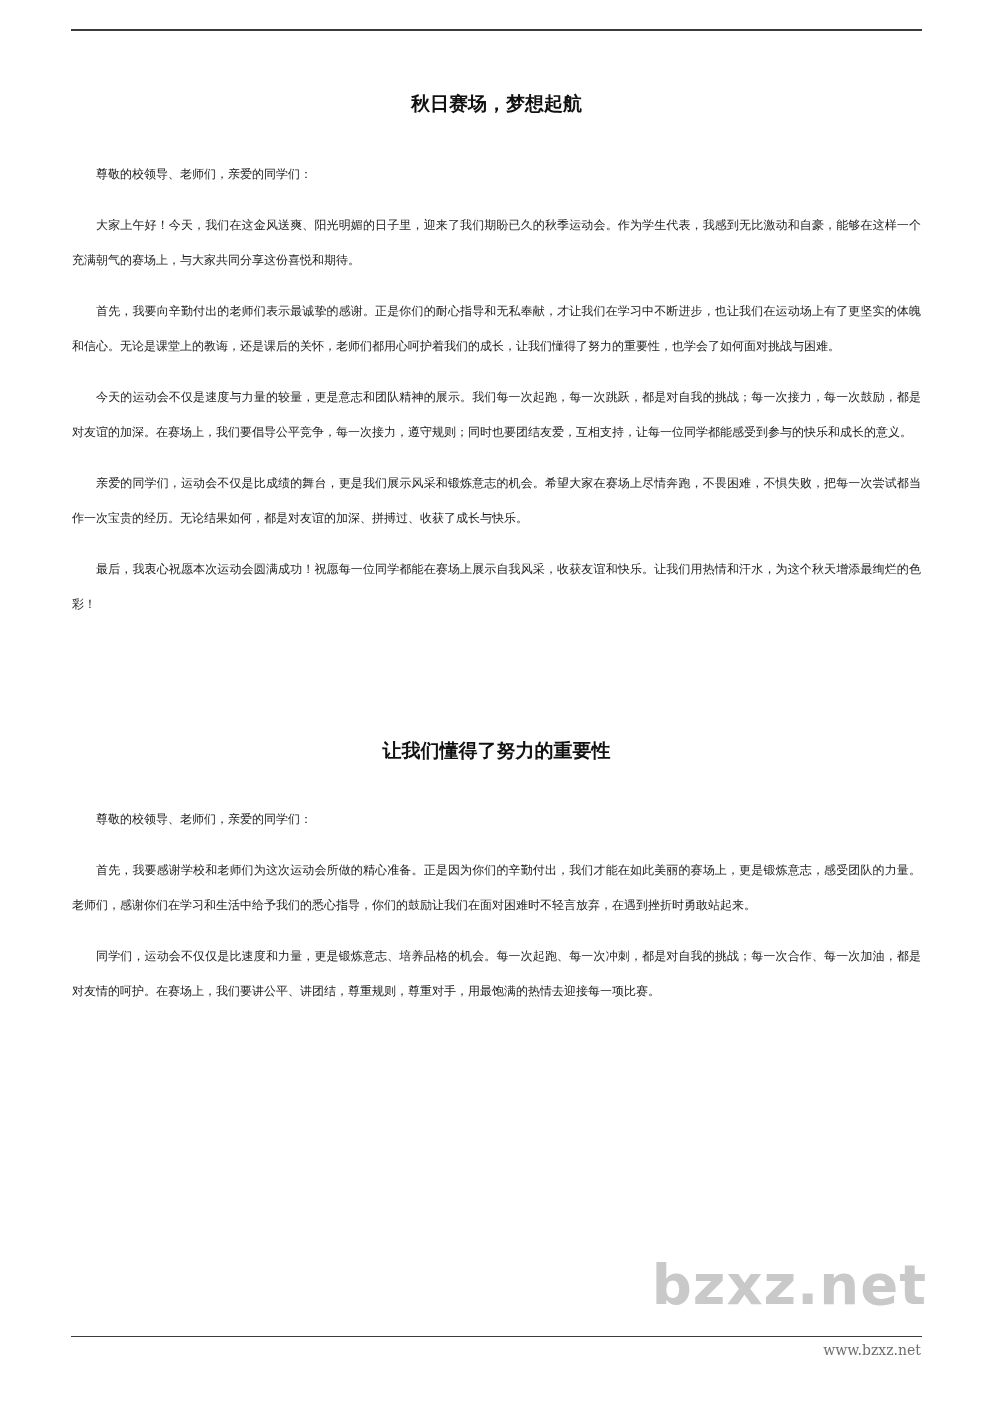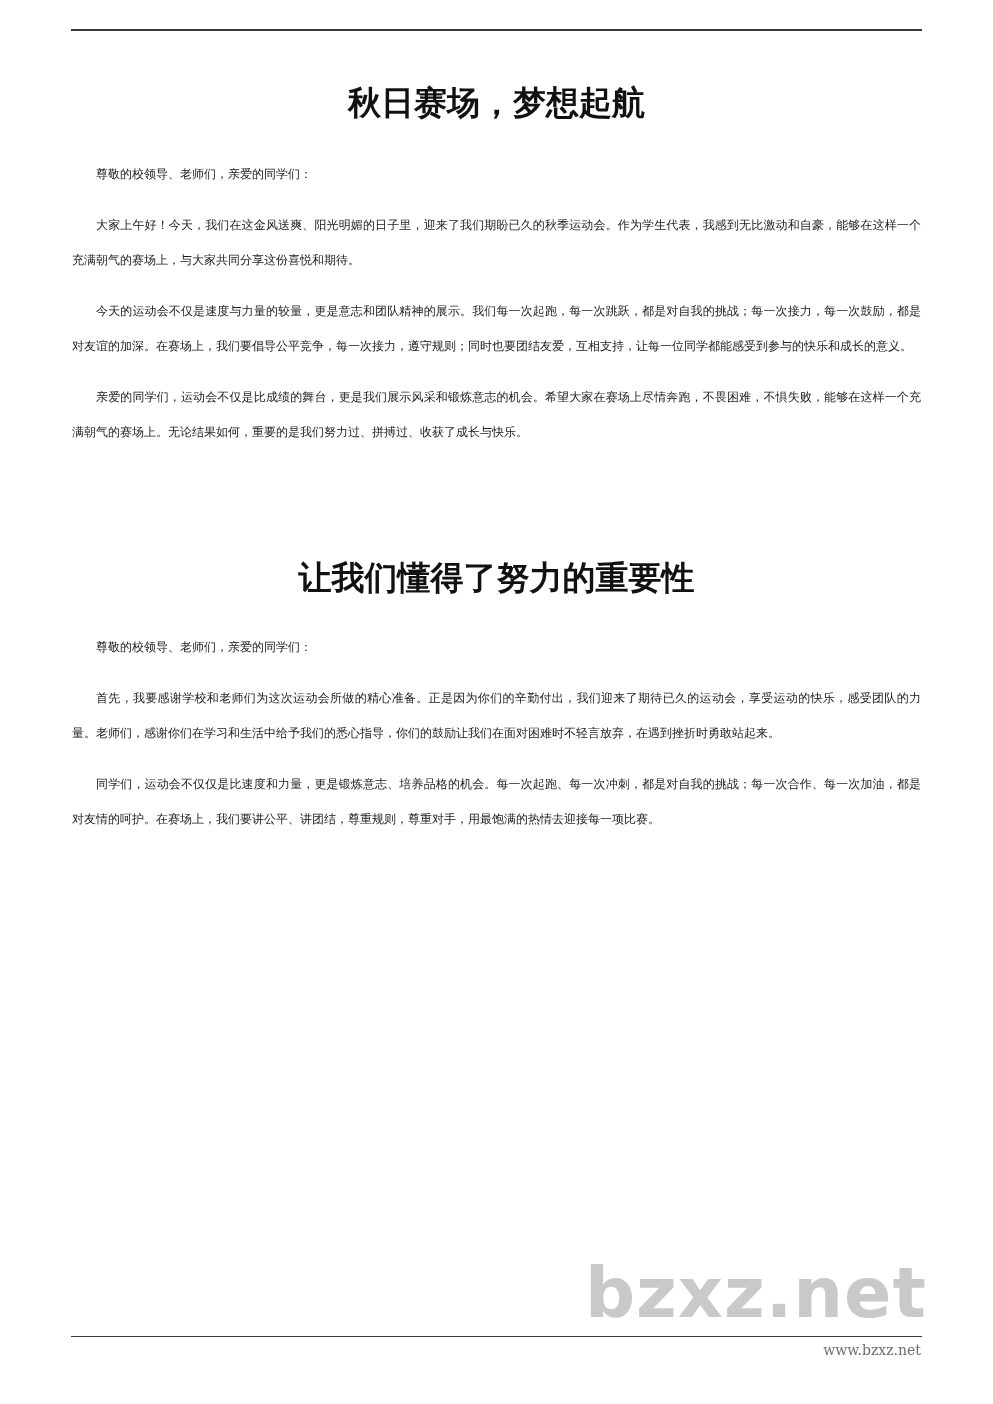--- a/index.html
+++ b/index.html
@@ -31,21 +31,21 @@
     border-top: 1px solid #3a3a3a;
   }
   .content {
     position: absolute;
     left: 72px;
     right: 72px;
     top: 31px;
     z-index: 2;
   }
   h1.doc-title {
-    font-size: 33px;
+    font-size: 19px;
     line-height: 40px;
     font-weight: bold;
     text-align: center;
     color: #111111;
     margin: 0;
   }
   .doc1 h1.doc-title {
     margin-top: 52px;
     margin-bottom: 34px;
   }
@@ -63,21 +63,21 @@
   p.indent {
     text-indent: 2em;
   }
   .watermark {
     position: absolute;
     right: 66px;
     top: 1252px;
     z-index: 1;
     font-family: "DejaVu Sans", "Liberation Sans", sans-serif;
     font-weight: bold;
-    font-size: 70px;
+    font-size: 56px;
     letter-spacing: 1px;
     color: #c9c9c9;
     user-select: none;
   }
   .footer-url {
     position: absolute;
     right: 72px;
     top: 1342px;
     z-index: 2;
     font-family: "DejaVu Serif", "Liberation Serif", serif;
@@ -94,28 +94,30 @@
   <div class="top-rule"></div>
 
   <div class="watermark">bzxz.net</div>
 
   <div class="content">
 
     <section class="doc1">
       <h1 class="doc-title">秋日赛场，梦想起航</h1>
       <p class="body-para indent">尊敬的校领导、老师们，亲爱的同学们：</p>
       <p class="body-para indent">大家上午好！今天，我们在这金风送爽、阳光明媚的日子里，迎来了我们期盼已久的秋季运动会。作为学生代表，我感到无比激动和自豪，能够在这样一个充满朝气的赛场上，与大家共同分享这份喜悦和期待。</p>
+      <p class="body-para indent">首先，我要向辛勤付出的老师们表示最诚挚的感谢。正是你们的耐心指导和无私奉献，才让我们在学习中不断进步，也让我们在运动场上有了更坚实的体魄和信心。无论是课堂上的教诲，还是课后的关怀，老师们都用心呵护着我们的成长，让我们懂得了努力的重要性，也学会了如何面对挑战与困难。</p>
       <p class="body-para indent">今天的运动会不仅是速度与力量的较量，更是意志和团队精神的展示。我们每一次起跑，每一次跳跃，都是对自我的挑战；每一次接力，每一次鼓励，都是对友谊的加深。在赛场上，我们要倡导公平竞争，每一次接力，遵守规则；同时也要团结友爱，互相支持，让每一位同学都能感受到参与的快乐和成长的意义。</p>
-      <p class="body-para indent">亲爱的同学们，运动会不仅是比成绩的舞台，更是我们展示风采和锻炼意志的机会。希望大家在赛场上尽情奔跑，不畏困难，不惧失败，能够在这样一个充满朝气的赛场上。无论结果如何，重要的是我们努力过、拼搏过、收获了成长与快乐。</p>
+      <p class="body-para indent">亲爱的同学们，运动会不仅是比成绩的舞台，更是我们展示风采和锻炼意志的机会。希望大家在赛场上尽情奔跑，不畏困难，不惧失败，把每一次尝试都当作一次宝贵的经历。无论结果如何，都是对友谊的加深、拼搏过、收获了成长与快乐。</p>
+      <p class="body-para indent">最后，我衷心祝愿本次运动会圆满成功！祝愿每一位同学都能在赛场上展示自我风采，收获友谊和快乐。让我们用热情和汗水，为这个秋天增添最绚烂的色彩！</p>
     </section>
 
     <section class="doc2">
       <h1 class="doc-title">让我们懂得了努力的重要性</h1>
       <p class="body-para indent">尊敬的校领导、老师们，亲爱的同学们：</p>
-      <p class="body-para indent">首先，我要感谢学校和老师们为这次运动会所做的精心准备。正是因为你们的辛勤付出，我们迎来了期待已久的运动会，享受运动的快乐，感受团队的力量。老师们，感谢你们在学习和生活中给予我们的悉心指导，你们的鼓励让我们在面对困难时不轻言放弃，在遇到挫折时勇敢站起来。</p>
+      <p class="body-para indent">首先，我要感谢学校和老师们为这次运动会所做的精心准备。正是因为你们的辛勤付出，我们才能在如此美丽的赛场上，更是锻炼意志，感受团队的力量。老师们，感谢你们在学习和生活中给予我们的悉心指导，你们的鼓励让我们在面对困难时不轻言放弃，在遇到挫折时勇敢站起来。</p>
       <p class="body-para indent">同学们，运动会不仅仅是比速度和力量，更是锻炼意志、培养品格的机会。每一次起跑、每一次冲刺，都是对自我的挑战；每一次合作、每一次加油，都是对友情的呵护。在赛场上，我们要讲公平、讲团结，尊重规则，尊重对手，用最饱满的热情去迎接每一项比赛。</p>
     </section>
 
   </div>
 
   <div class="bottom-rule"></div>
 
   <div class="footer-url">www.bzxz.net</div>
 
 </div>

